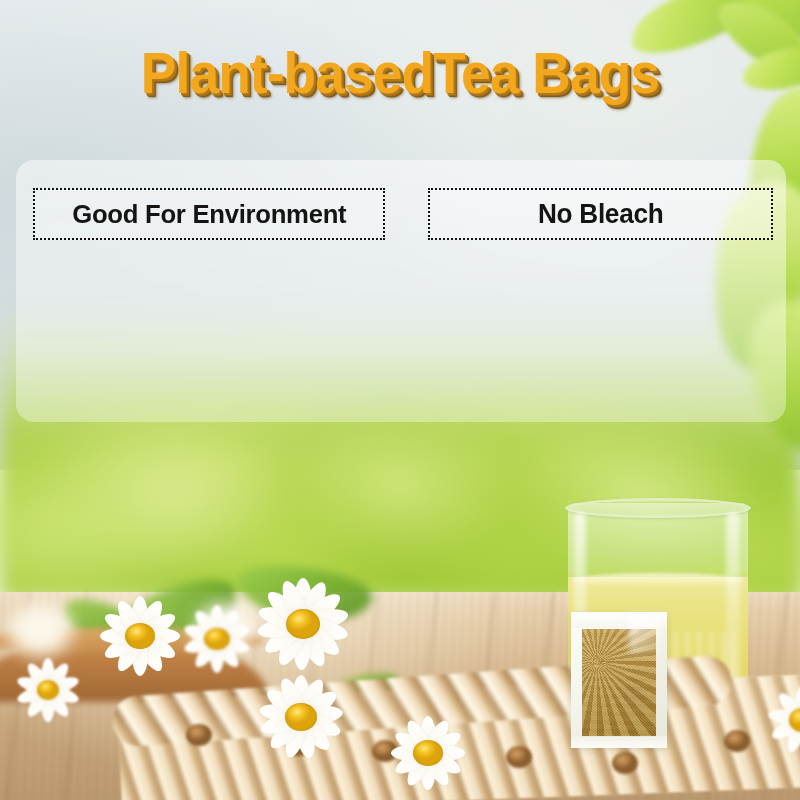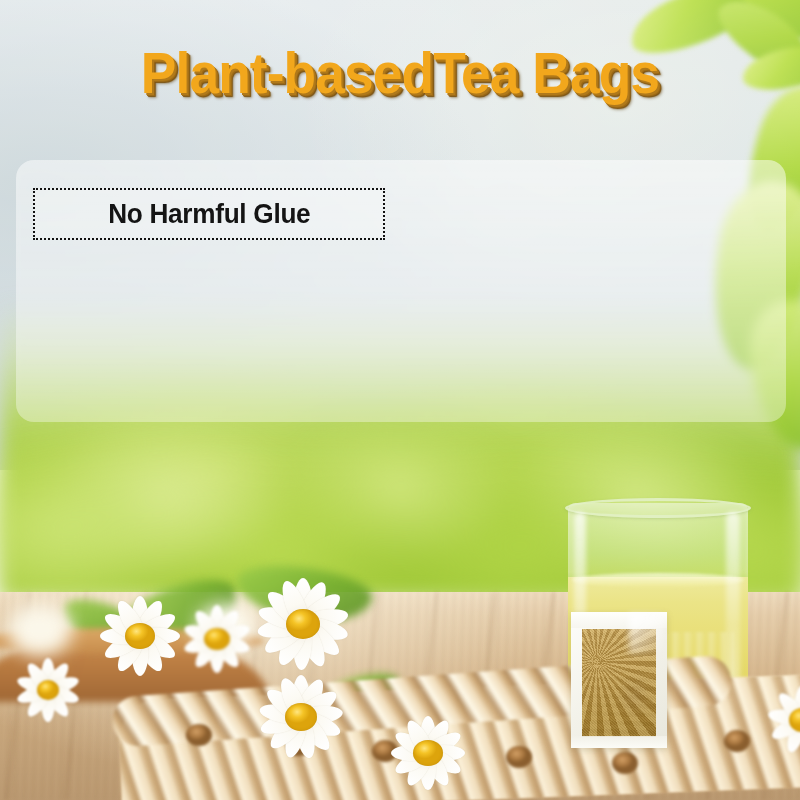--- a/index.html
+++ b/index.html
@@ -549,19 +549,22 @@
   </div>
 
   <div class="global-glow"></div>
 
   <div class="title">Plant-basedTea Bags</div>
 
   <div class="panel"></div>
 
   <div class="grid">
 
+    <div class="fbox">
+      <span>Good For Environment</span>
+    </div>
 
     <div class="fbox short">
-      <span>No Harmful Glue</span>
+      <span>No Bleach</span>
     </div>
   </div>
 
 </div>
 
 </body></html>

